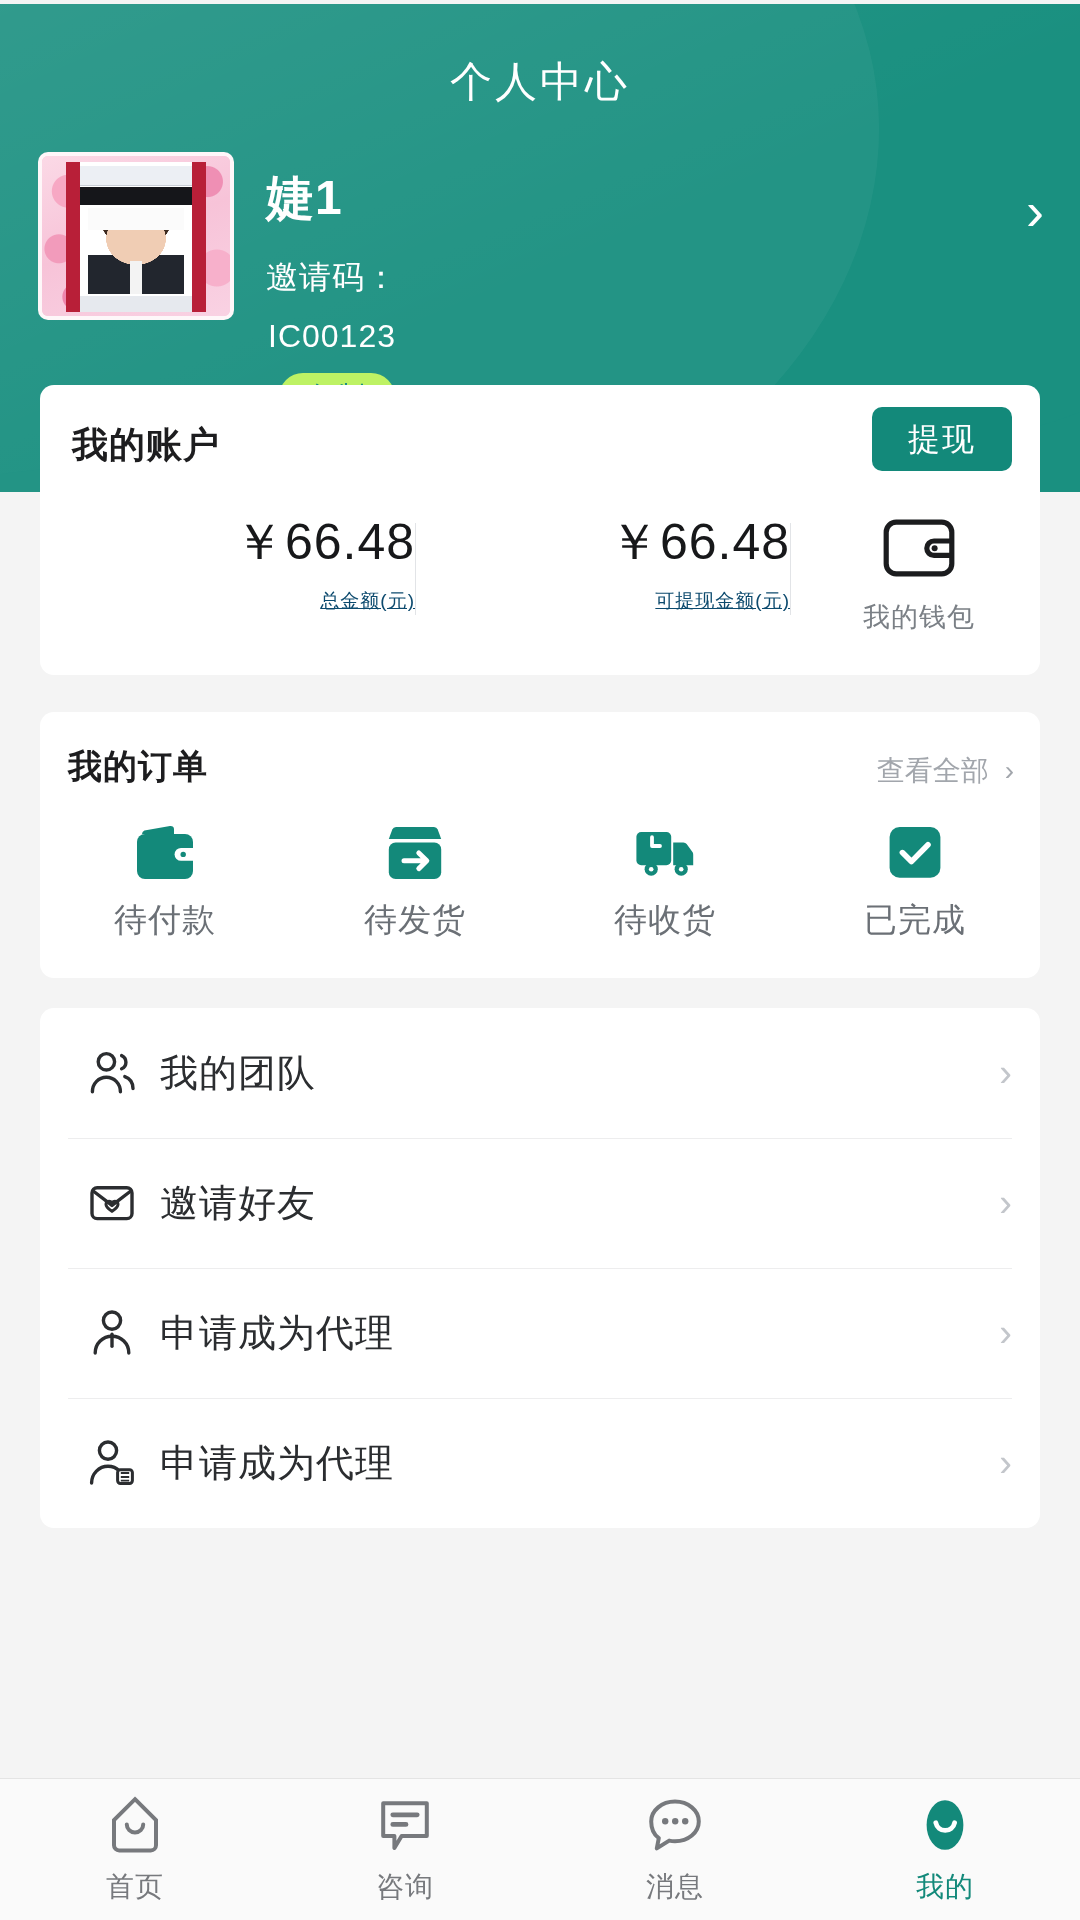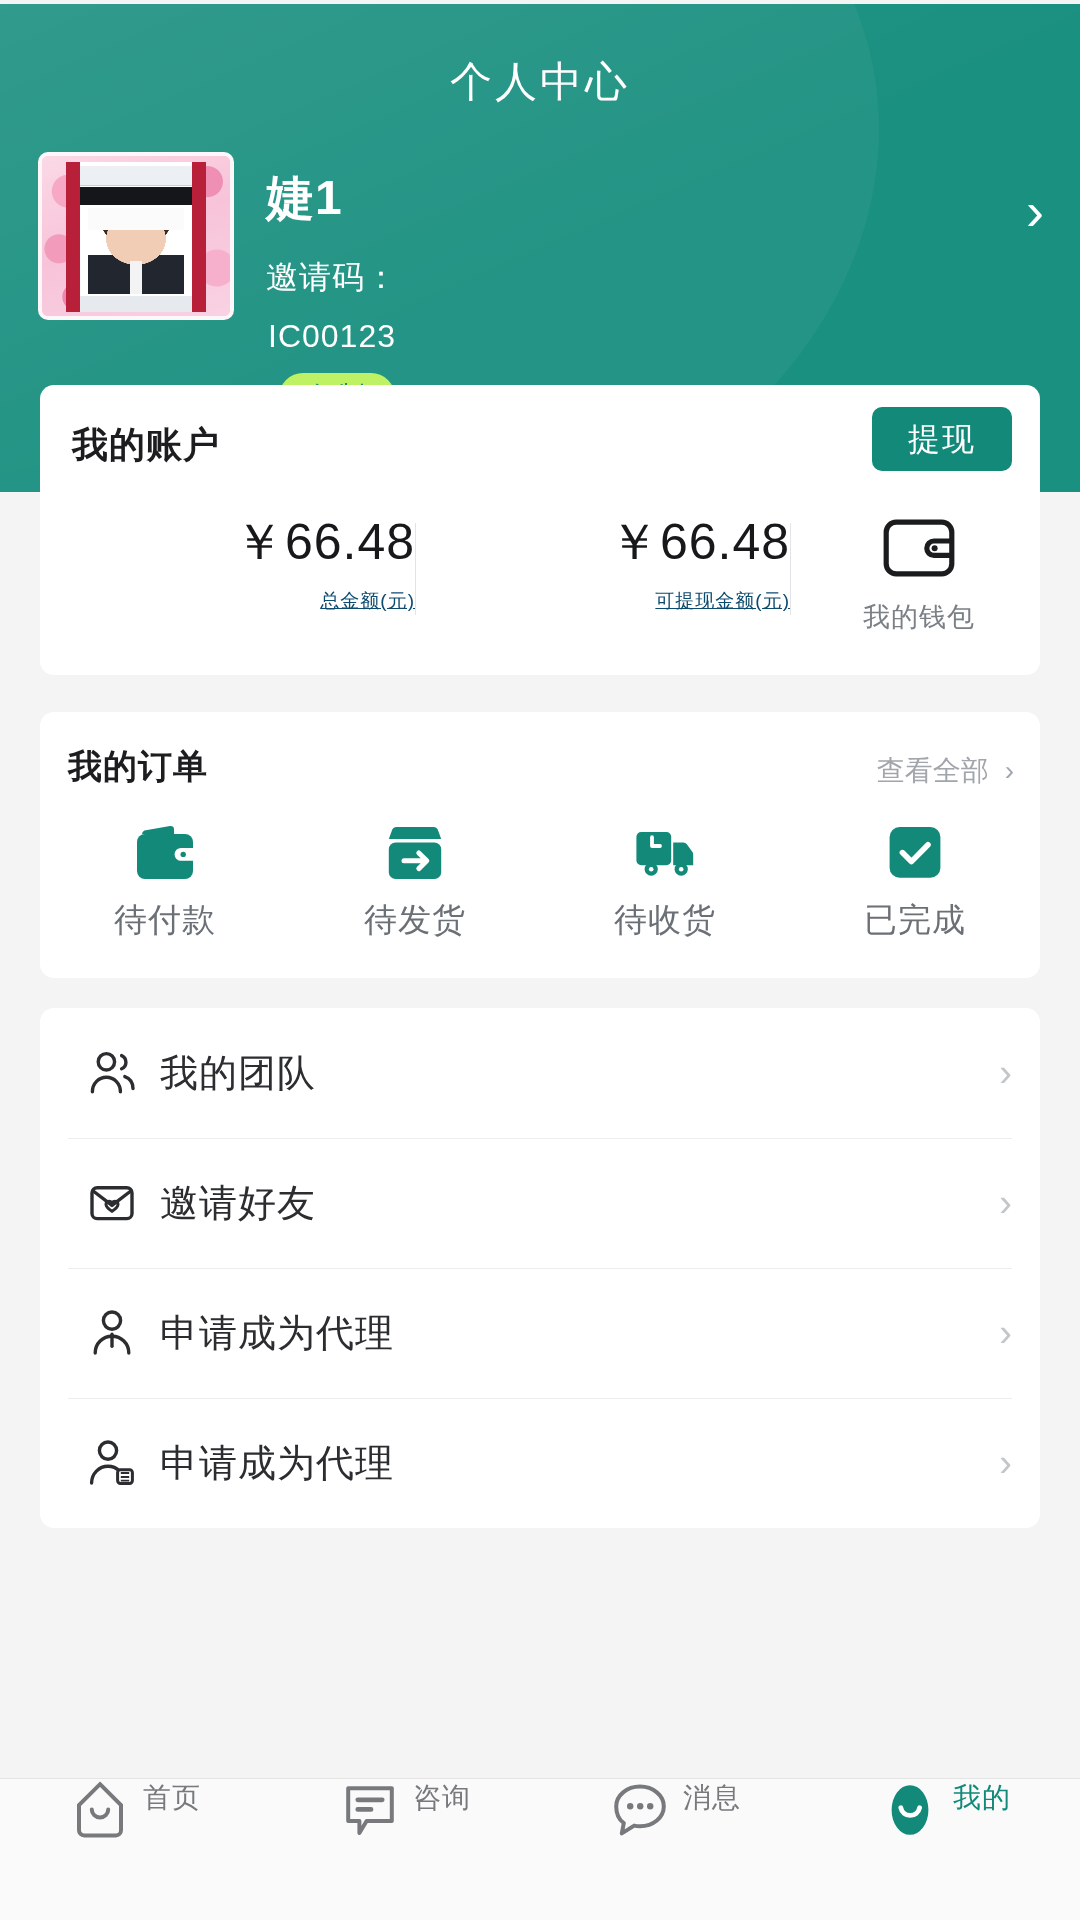--- a/index.html
+++ b/index.html
@@ -200,22 +200,22 @@
   }
   .menu-chev { margin-left:auto; color:#c3c6cb; font-size:38px; font-weight:300; }
 
   
   .tabbar {
     position:absolute; left:0; bottom:0; width:1080px; height:142px;
     background:#fafafa; border-top:1px solid #e4e4e4;
     display:flex;
   }
   .tab {
-    flex:1; display:flex; flex-direction:row;
-    align-items:flex-start; justify-content:center; gap:12px;
+    flex:1; display:flex; flex-direction:column;
+    align-items:center; justify-content:center; gap:12px;
     cursor:pointer;
   }
   .tab-lbl { font-size:28px; color:#77797d; letter-spacing:1px; }
   .tab.active .tab-lbl { color:#13897a; }
 </style>
 </head>
 <body>
 
 <div class="header">
   <svg class="header-curve" viewBox="0 0 1080 488" preserveAspectRatio="none">

